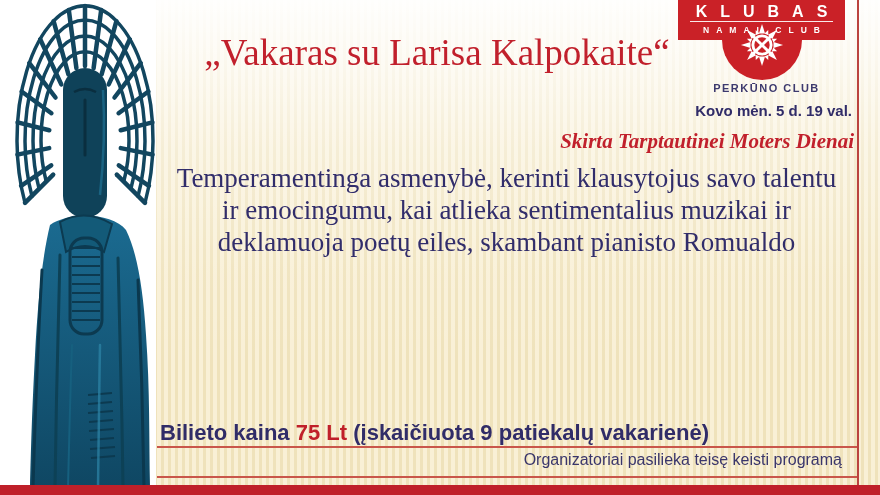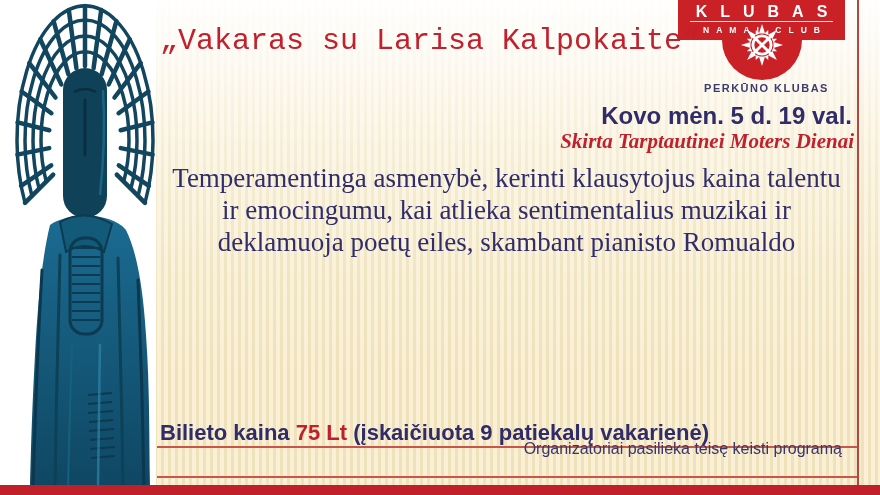--- a/index.html
+++ b/index.html
@@ -20,36 +20,36 @@
   .banner{position:absolute; left:678px; top:0; width:167px; height:40px; background:#ca2127; color:#fff; text-align:center;}
   .banner .klubas{font-size:16px; font-weight:bold; letter-spacing:13px; padding-left:13px; padding-top:3px;}
   .banner .bdiv{position:absolute; left:7%; right:7%; top:21px; height:1px; background:#ffffff; opacity:.9;}
   .banner .friday{position:absolute; left:0; right:0; top:25px; font-size:8.5px; font-weight:bold; letter-spacing:7px; padding-left:7px;}
   .banner .semi{position:absolute; left:50%; top:40px; width:80px; height:40px; margin-left:-40px;
     background:#ca2127; border-radius:0 0 40px 40px;}
   .banner .sunlogo{position:absolute; left:50%; top:22px; margin-left:-23px;}
   .perkuno{position:absolute; left:678px; width:177px; top:82px; text-align:center;
     font-size:11px; font-weight:bold; letter-spacing:1.5px; color:#3d3a6e;}
   
-  .title{position:absolute; left:150px; width:560px; top:24px; margin:0; text-align:center;
-    font-family:Liberation Mono, monospace; font-weight:normal; font-size:30px; color:#c1202c;}
-  .datetime{position:absolute; right:28px; top:102px; font-size:24px; font-weight:bold; color:#302c68;}
+  .title{position:absolute; left:150px; width:560px; top:24px; margin:7px; text-align:center;
+    font-family:Liberation Serif, serif; font-weight:normal; font-size:37px; color:#c1202c;}
+  .datetime{position:absolute; right:28px; top:102px; font-size:15px; font-weight:bold; color:#302c68;}
   .dedication{position:absolute; right:26px; top:129px; font-family:"Liberation Serif", serif;
     font-size:21px; font-weight:bold; font-style:italic; color:#c1202c;}
   
   .para{position:absolute; left:158px; right:25px; text-align:center;
     font-family:"Liberation Serif", serif; font-size:27px; line-height:32px; color:#312d6b;}
   .para.desc{top:162px;}
   .para.menu{top:299px;}
   
   .ticket{position:absolute; left:160px; top:420px; font-size:22px; font-weight:bold; color:#302c68; white-space:nowrap;}
   .ticket .price{color:#c0202a;}
   .hairline{position:absolute; left:157px; right:23px; height:2px; background:#c9564a;}
   .hl1{top:446px;} .hl2{top:476px;}
-  .disclaimer{position:absolute; right:38px; top:440px; font-size:16px; color:#3a366b;}
+  .disclaimer{position:absolute; right:38px; top:451px; font-size:16px; color:#3a366b;}
   .bottom-bar{position:absolute; left:0; bottom:0; width:880px; height:10px; background:#bf202a;}
 </style>
 </head>
 <body>
 
 <div class="poster">
 
   <div class="left-panel">
     <svg width="156" height="487" viewBox="0 0 156 487">
       <defs>
@@ -159,29 +159,29 @@
         <polygon points="0,-17 2.2,-12 -2.2,-12" transform="rotate(202.5)"></polygon>
         <polygon points="0,-17 2.2,-12 -2.2,-12" transform="rotate(247.5)"></polygon>
         <polygon points="0,-17 2.2,-12 -2.2,-12" transform="rotate(292.5)"></polygon>
         <polygon points="0,-17 2.2,-12 -2.2,-12" transform="rotate(337.5)"></polygon>
       </g>
       <circle r="9.5" fill="none" stroke="#ffffff" stroke-width="3"></circle>
       <line x1="-10" y1="-10" x2="10" y2="10" stroke="#ffffff" stroke-width="3"></line>
       <line x1="-10" y1="10" x2="10" y2="-10" stroke="#ffffff" stroke-width="3"></line>
     </svg>
   </div>
-  <div class="perkuno">PERKŪNO KLUBAS</div>
+  <div class="perkuno">PERKŪNO CLUB</div>
 
   <h1 class="title">„Vakaras su Larisa Kalpokaite“</h1>
 
   <div class="datetime">Kovo mėn. 5 d. 19 val.</div>
   <div class="dedication">Skirta Tarptautinei Moters Dienai</div>
 
   <div class="para desc">
-    <div>Temperamentinga asmenybė, kerinti klausytojus kaina talentu</div>
+    <div>Temperamentinga asmenybė, kerinti klausytojus savo talentu</div>
     <div>ir emocingumu, kai atlieka sentimentalius muzikai ir</div>
     <div>deklamuoja poetų eiles, skambant pianisto Romualdo</div>
   </div>
 
 
   <div class="ticket">
     <span>Bilieto kaina</span>
     <span class="price">75 Lt</span>
     <span>(įskaičiuota 9 patiekalų vakarienė)</span>
   </div>

